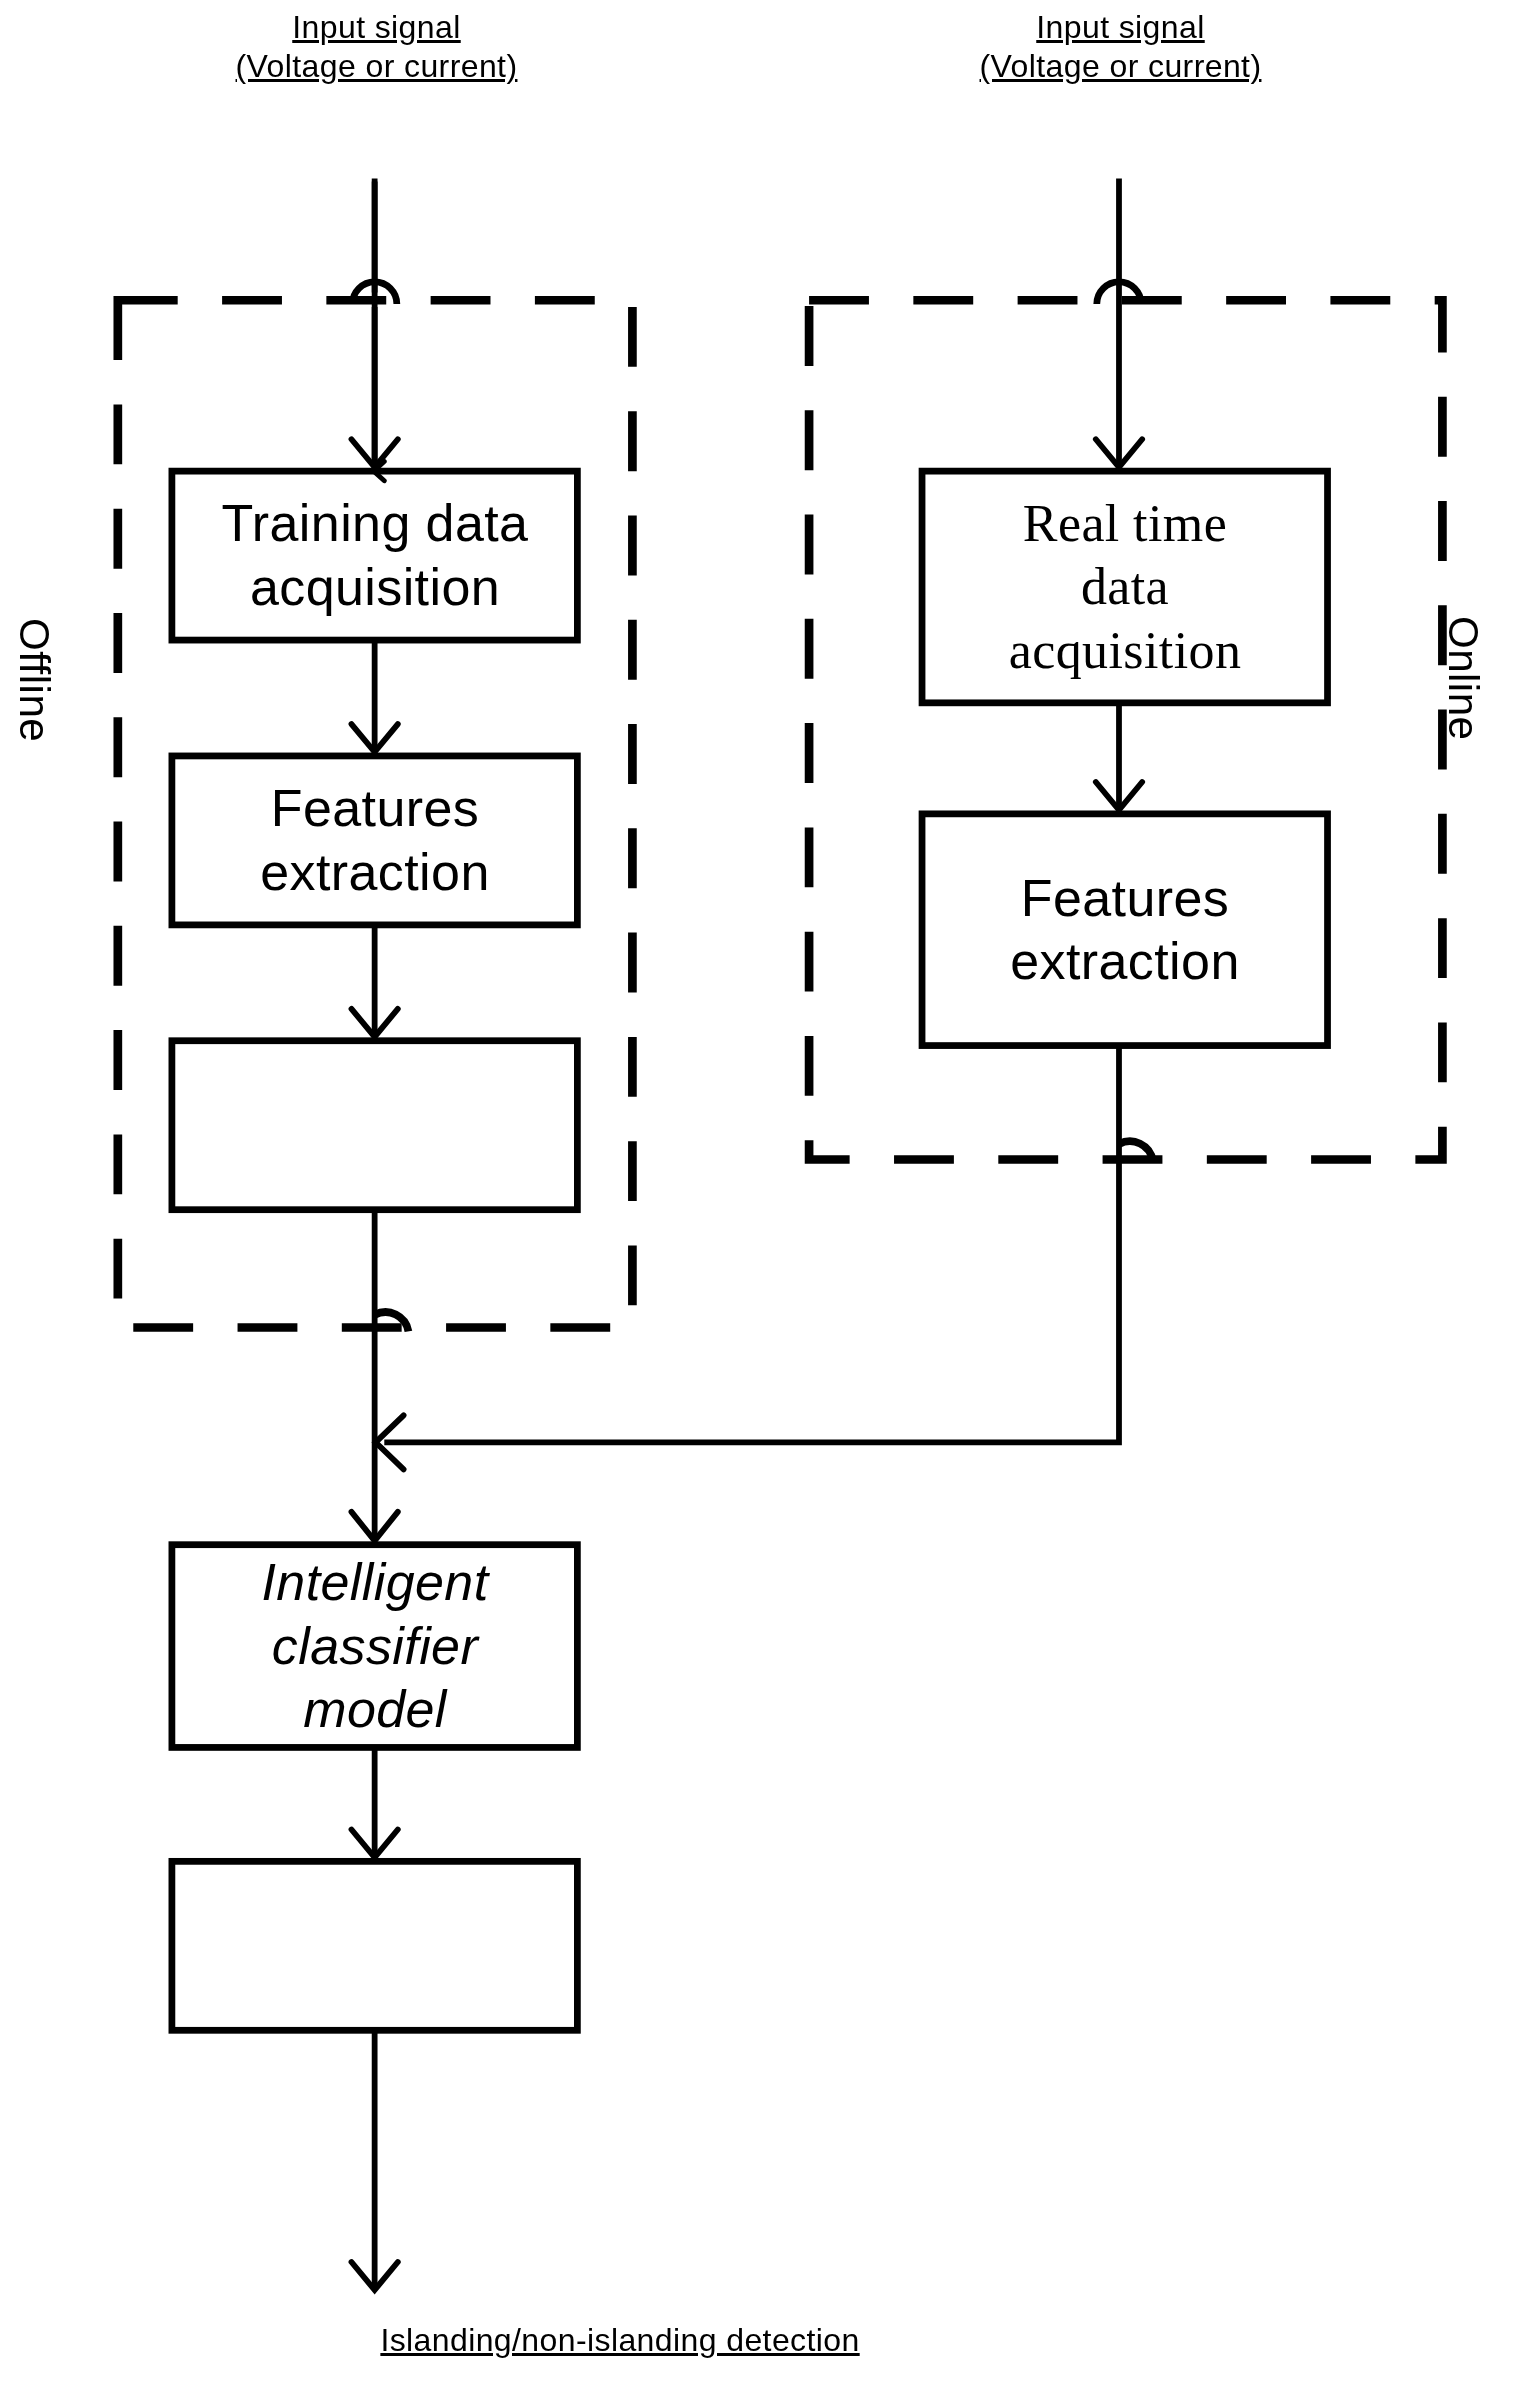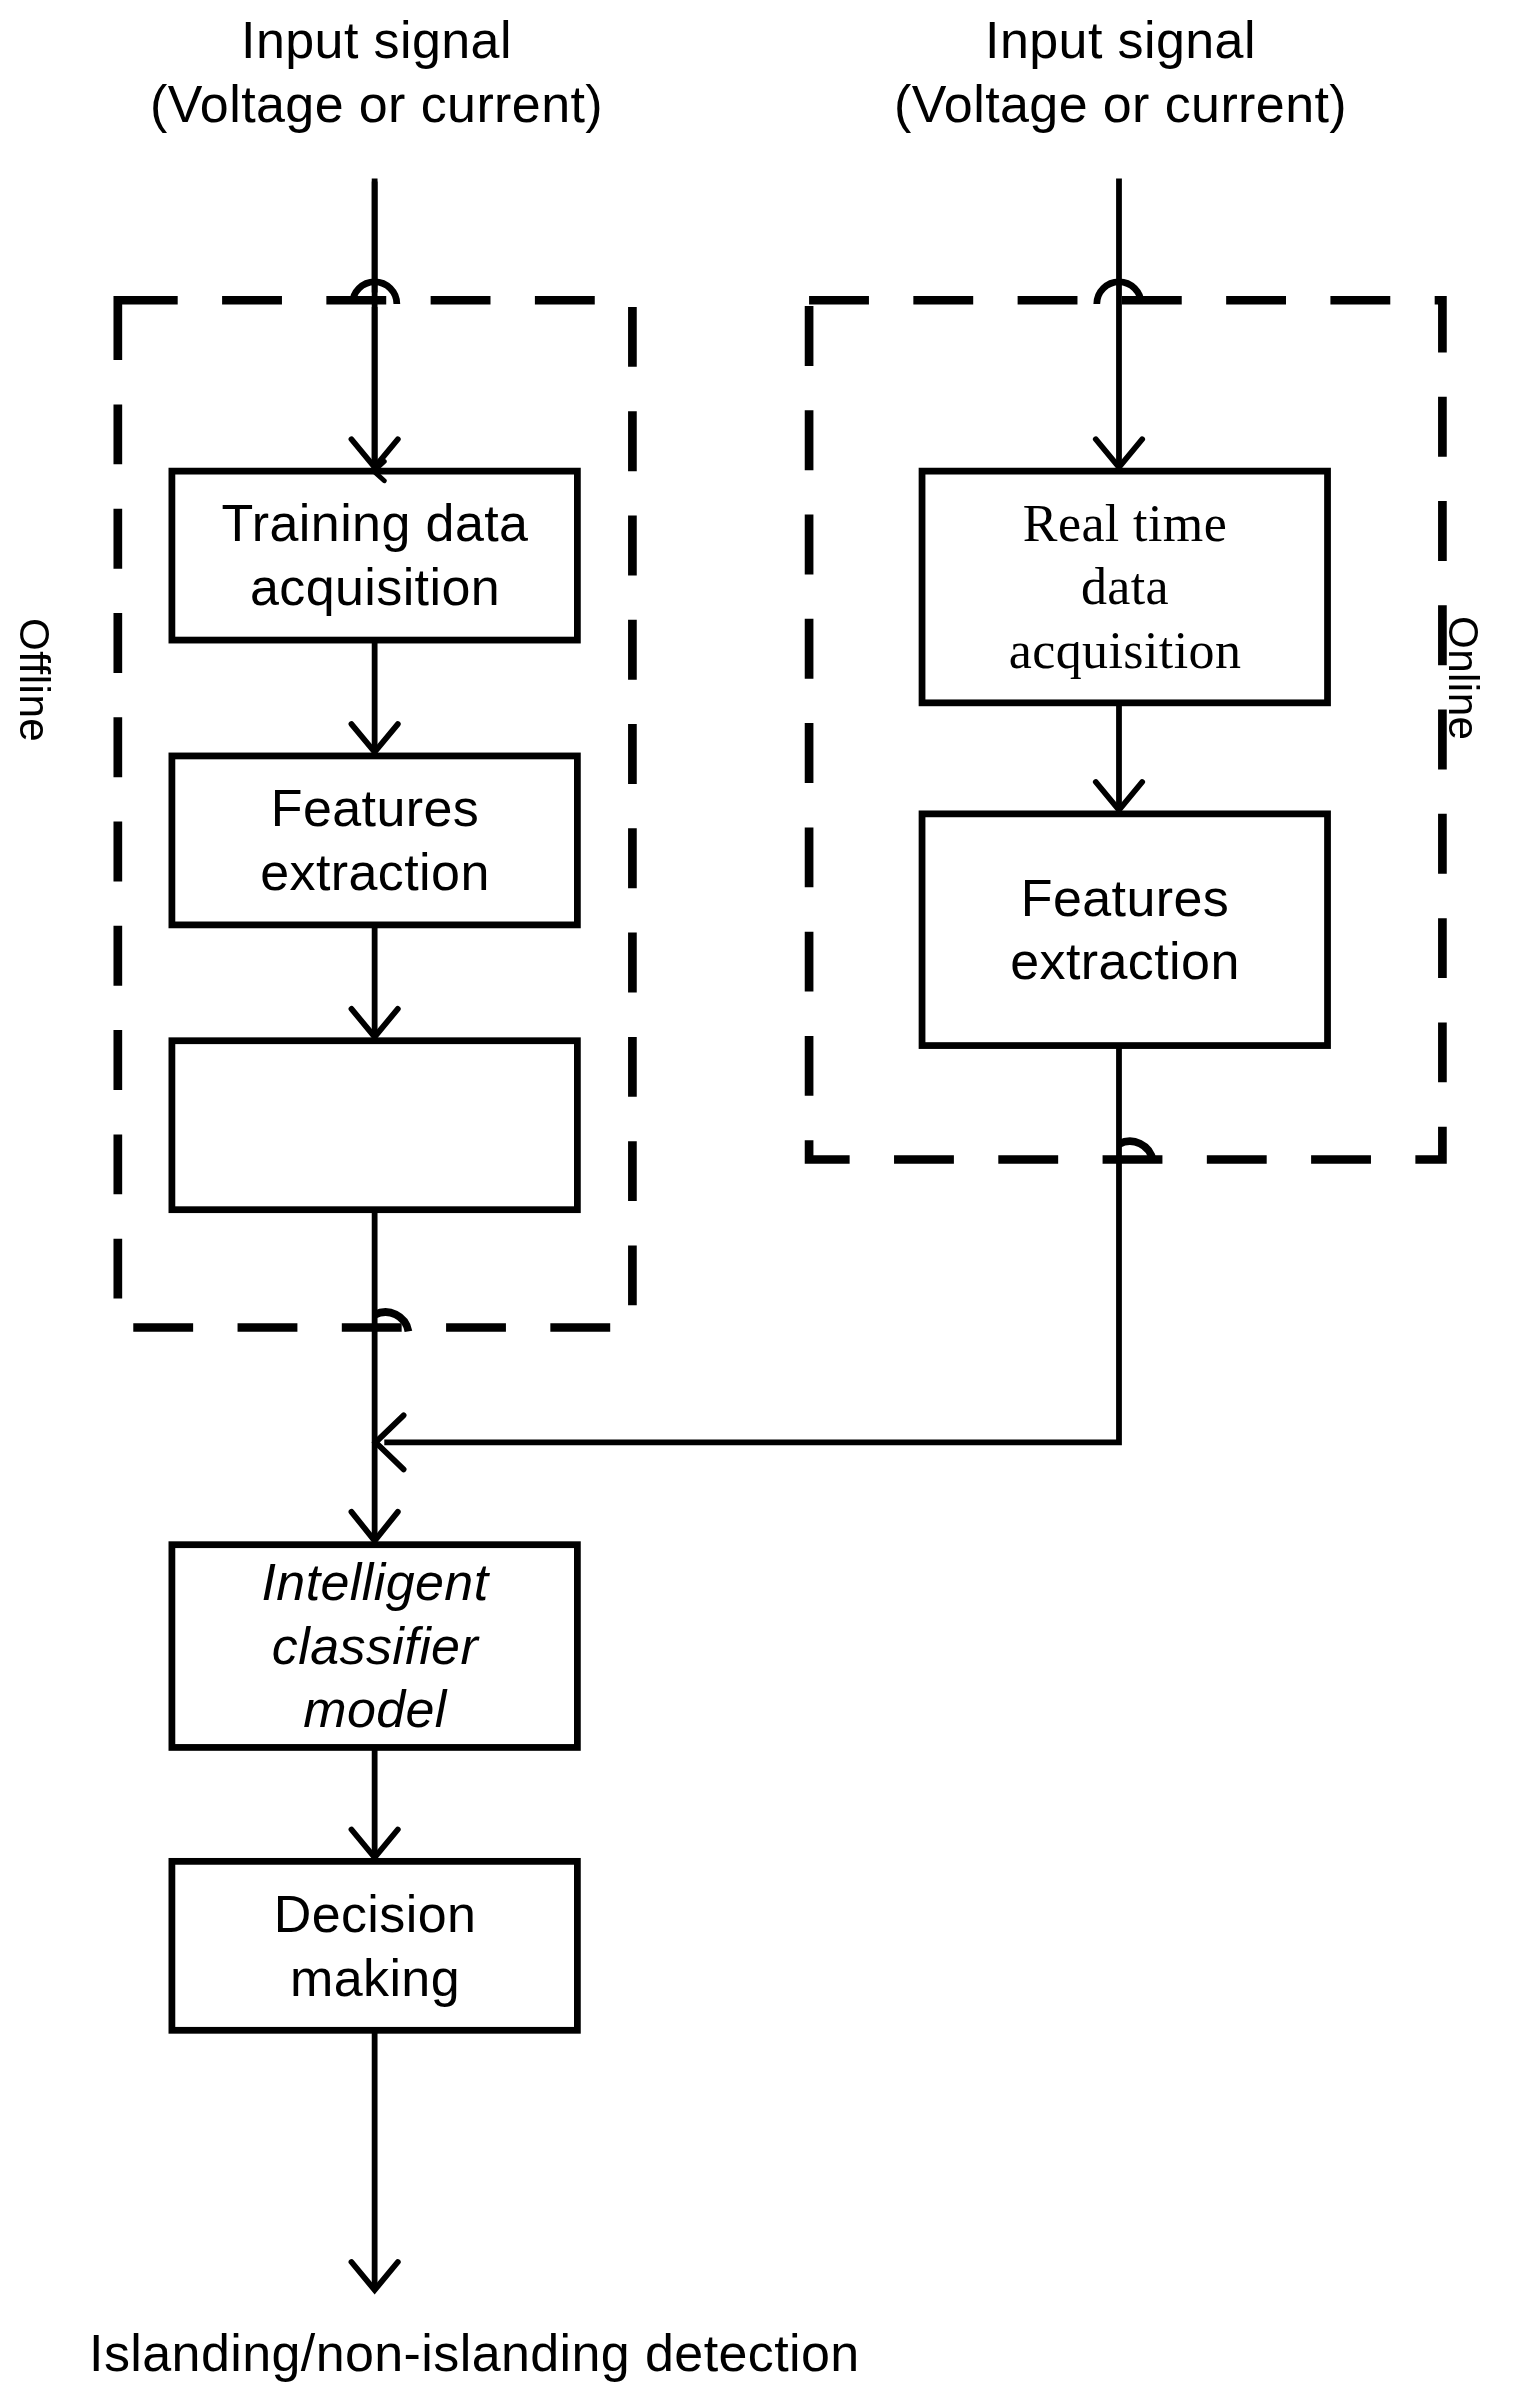--- a/index.html
+++ b/index.html
@@ -34,24 +34,25 @@
     font-size: 52px;
     line-height: 1.22;
     letter-spacing: 0.4px;
     white-space: pre-line;
     pointer-events: none;
   }
   .free-text {
     position: absolute;
     text-align: center;
     color: #000000;
-    font-size: 52px;
+    font-size: 32px;
     line-height: 1.24;
     letter-spacing: 0.4px;
     white-space: pre-line;
+    text-decoration: underline;
   }
   .rot-label {
     position: absolute;
     color: #000000;
     font-size: 42px;
     letter-spacing: 0.5px;
     transform-origin: left top;
     white-space: nowrap;
   }
 </style>
@@ -160,19 +161,17 @@
 data
 acquisition</div>
 
   <div class="node-label" style="left:922px; top:814px; width:406px; height:232px;">Features
 extraction</div>
 
   <div class="node-label" style="left:172px; top:1545px; width:406px; height:203px;font-style:italic;">Intelligent
 classifier
 model</div>
 
-  <div class="node-label" style="left:172px; top:1862px; width:406px; height:169px;">Decision
-making</div>
 
   <div class="free-text" style="left:9.7px; top:2321px; width:850px; text-align:right;">Islanding/non-islanding detection</div>
 
 </div>
 
 
 </body></html>

